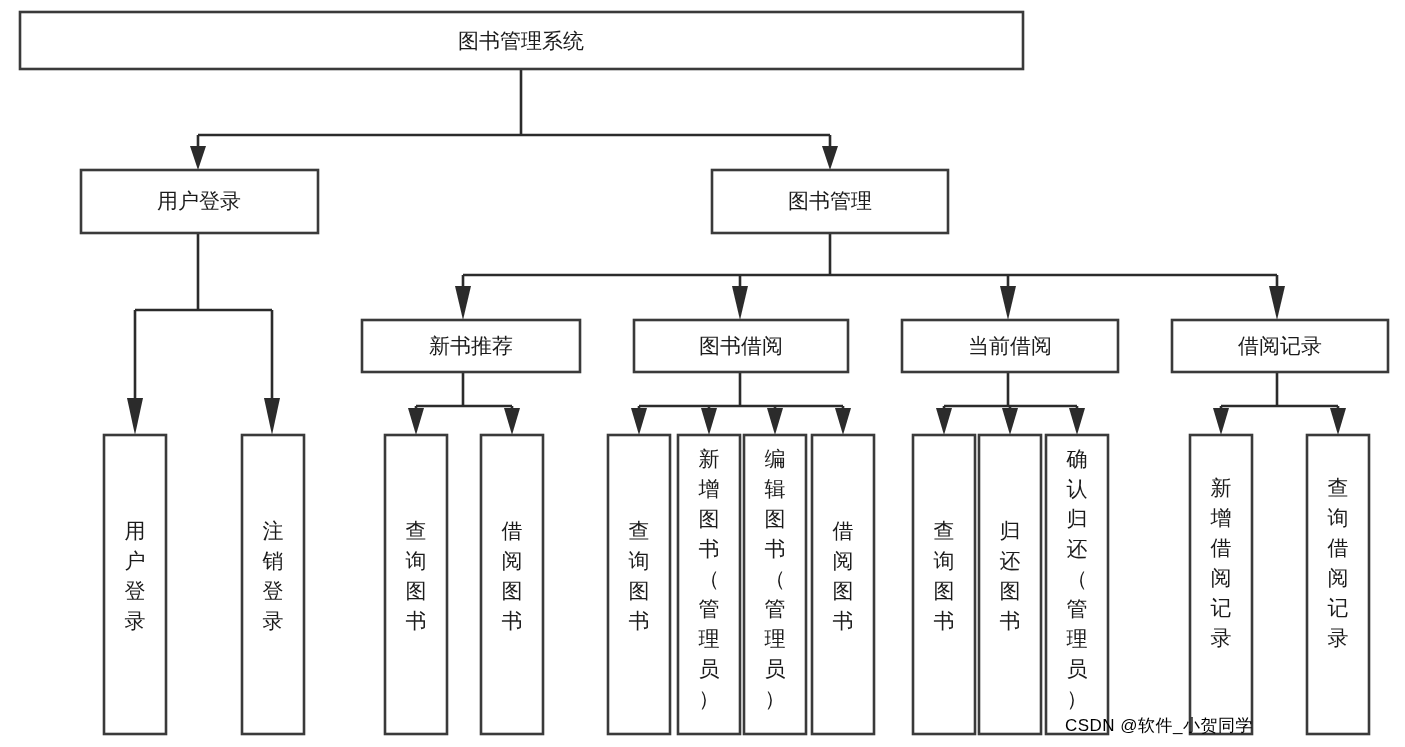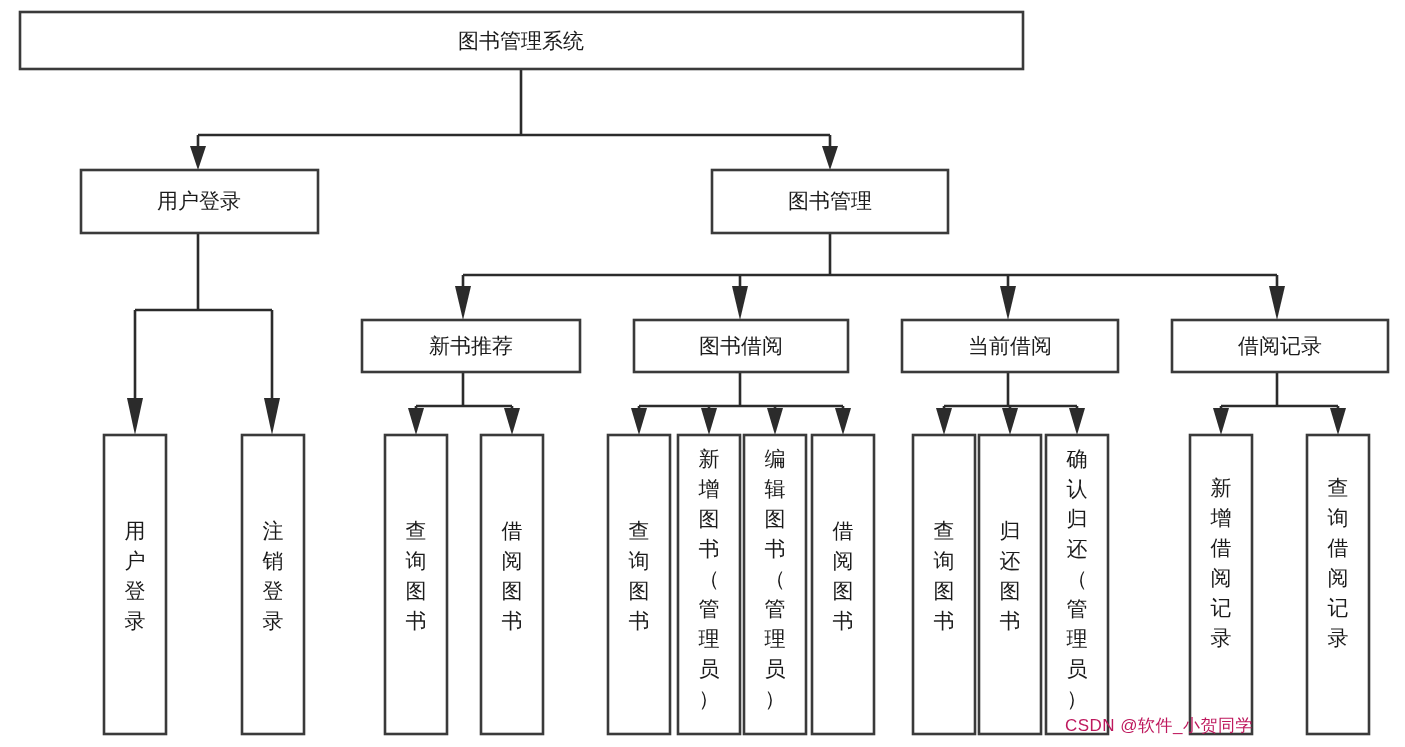--- a/index.html
+++ b/index.html
@@ -54,21 +54,21 @@
     font-size: 21px;
     fill: #1b1b1b;
     text-anchor: middle;
   }
   .watermark {
     position: absolute;
     right: 14px;
     bottom: 10px;
     font-family: "Liberation Sans", "DejaVu Sans", sans-serif;
     font-size: 17px;
-    color: #be185d;
+    color: #000000;
     letter-spacing: 0.5px;
     white-space: nowrap;
     user-select: none;
   }
 </style>
 </head>
 <body>
 
 <div id="diagram-root">
 

